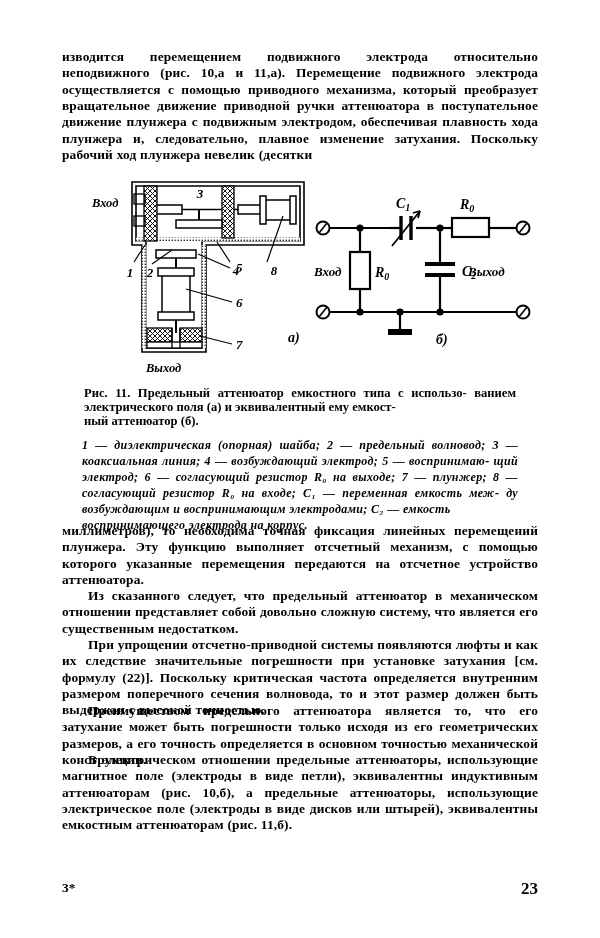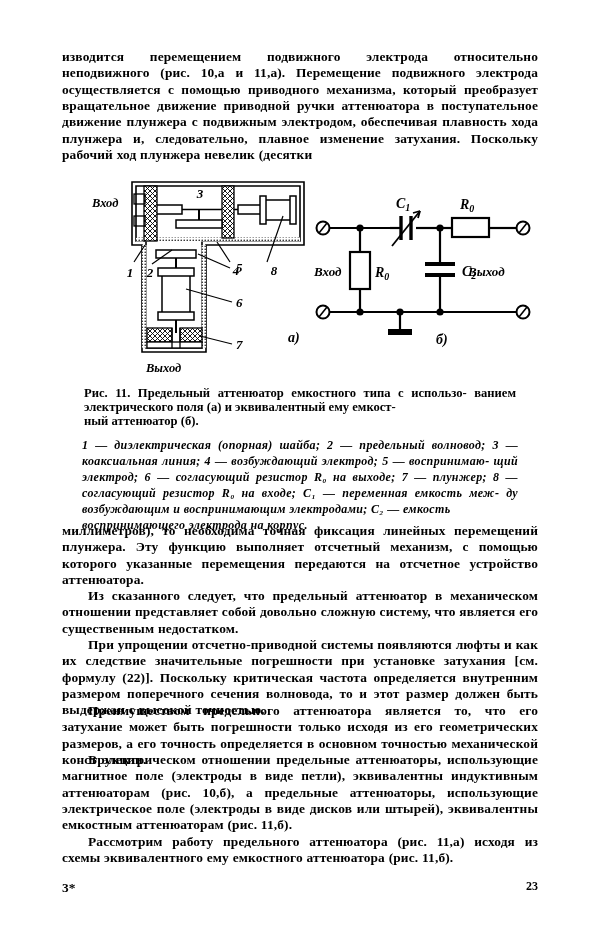--- a/index.html
+++ b/index.html
@@ -81,21 +81,21 @@
   #p5 { top: 752px; }
   #p6 { top: 834px; }
 
   
   #footer-left {
     position: absolute; left: 62px; top: 880px;
     font-size: 13.4px; font-weight: 700;
   }
   #footer-right {
     position: absolute; right: 62px; top: 879px;
-    font-size: 12px; font-weight: 700;
+    font-size: 17px; font-weight: 700;
   }
 
   svg { display: block; }
   svg text { font-family: "Liberation Serif", "DejaVu Serif", serif; }
 </style>
 </head>
 <body>
 
 <div class="page">
 
@@ -310,20 +310,17 @@
   </div>
   <div class="textcol" id="p3">
     <p class="body indent">При упрощении отсчетно-приводной системы появляются люфты и как их следствие значительные погрешности при установке затухания [см. формулу (22)]. Поскольку критическая частота определяется внутренним размером поперечного сечения волновода, то и этот размер должен быть выдержан с высокой точностью.</p>
   </div>
   <div class="textcol" id="p4">
     <p class="body indent">Преимуществом предельного аттенюатора является то, что его затухание может быть погрешности только исходя из его геометрических размеров, а его точность определяется в основном точностью механической конструкции.</p>
   </div>
   <div class="textcol" id="p5">
     <p class="body indent">В электрическом отношении предельные аттенюаторы, использующие магнитное поле (электроды в виде петли), эквивалентны индуктивным аттенюаторам (рис. 10,б), а предельные аттенюаторы, использующие электрическое поле (электроды в виде дисков или штырей), эквивалентны емкостным аттенюаторам (рис. 11,б).</p>
   </div>
-  <div class="textcol" id="p6">
-    <p class="body indent">Рассмотрим работу предельного аттенюатора (рис. 11,а) исходя из схемы эквивалентного ему емкостного аттенюатора (рис. 11,б).</p>
-  </div>
 
   <div id="footer-left">3*</div>
   <div id="footer-right">23</div>
 
 </div>
 
 </body></html>

